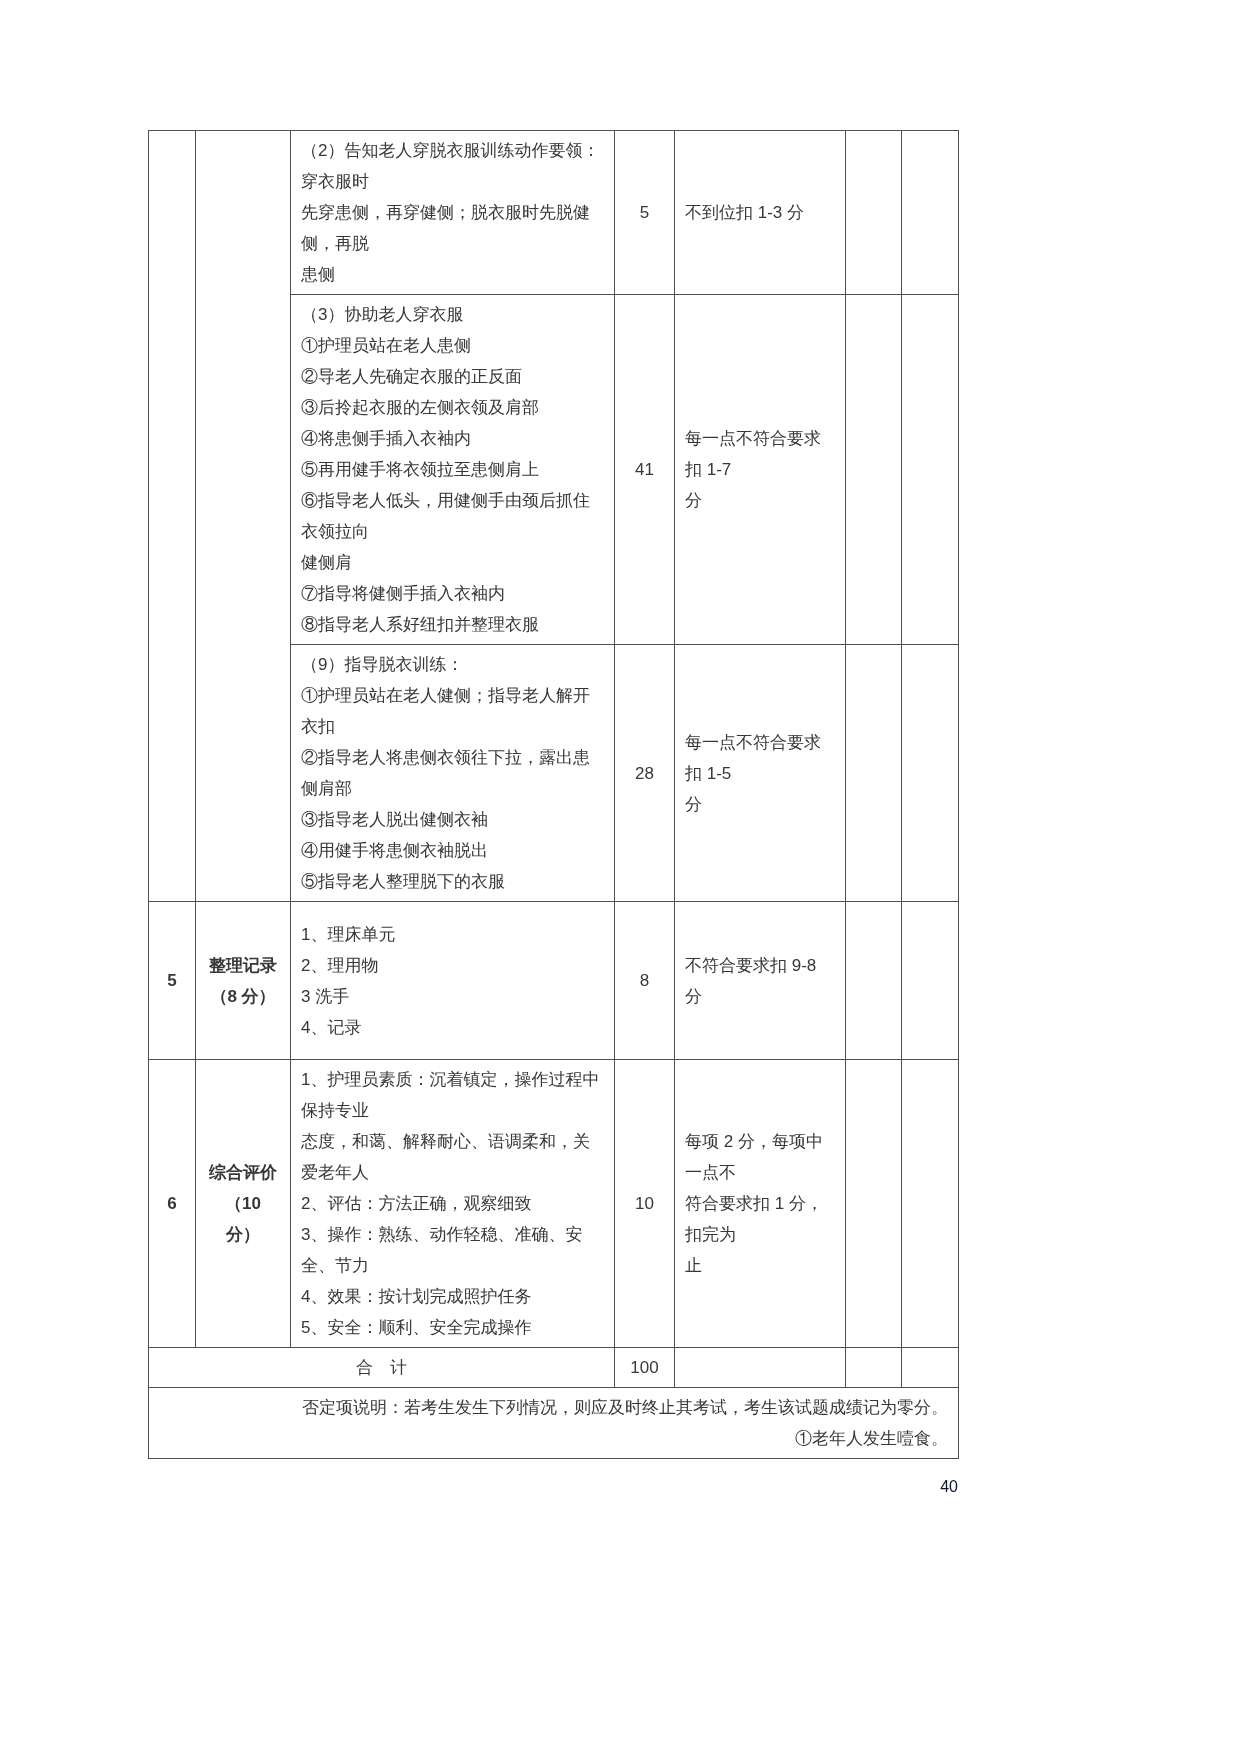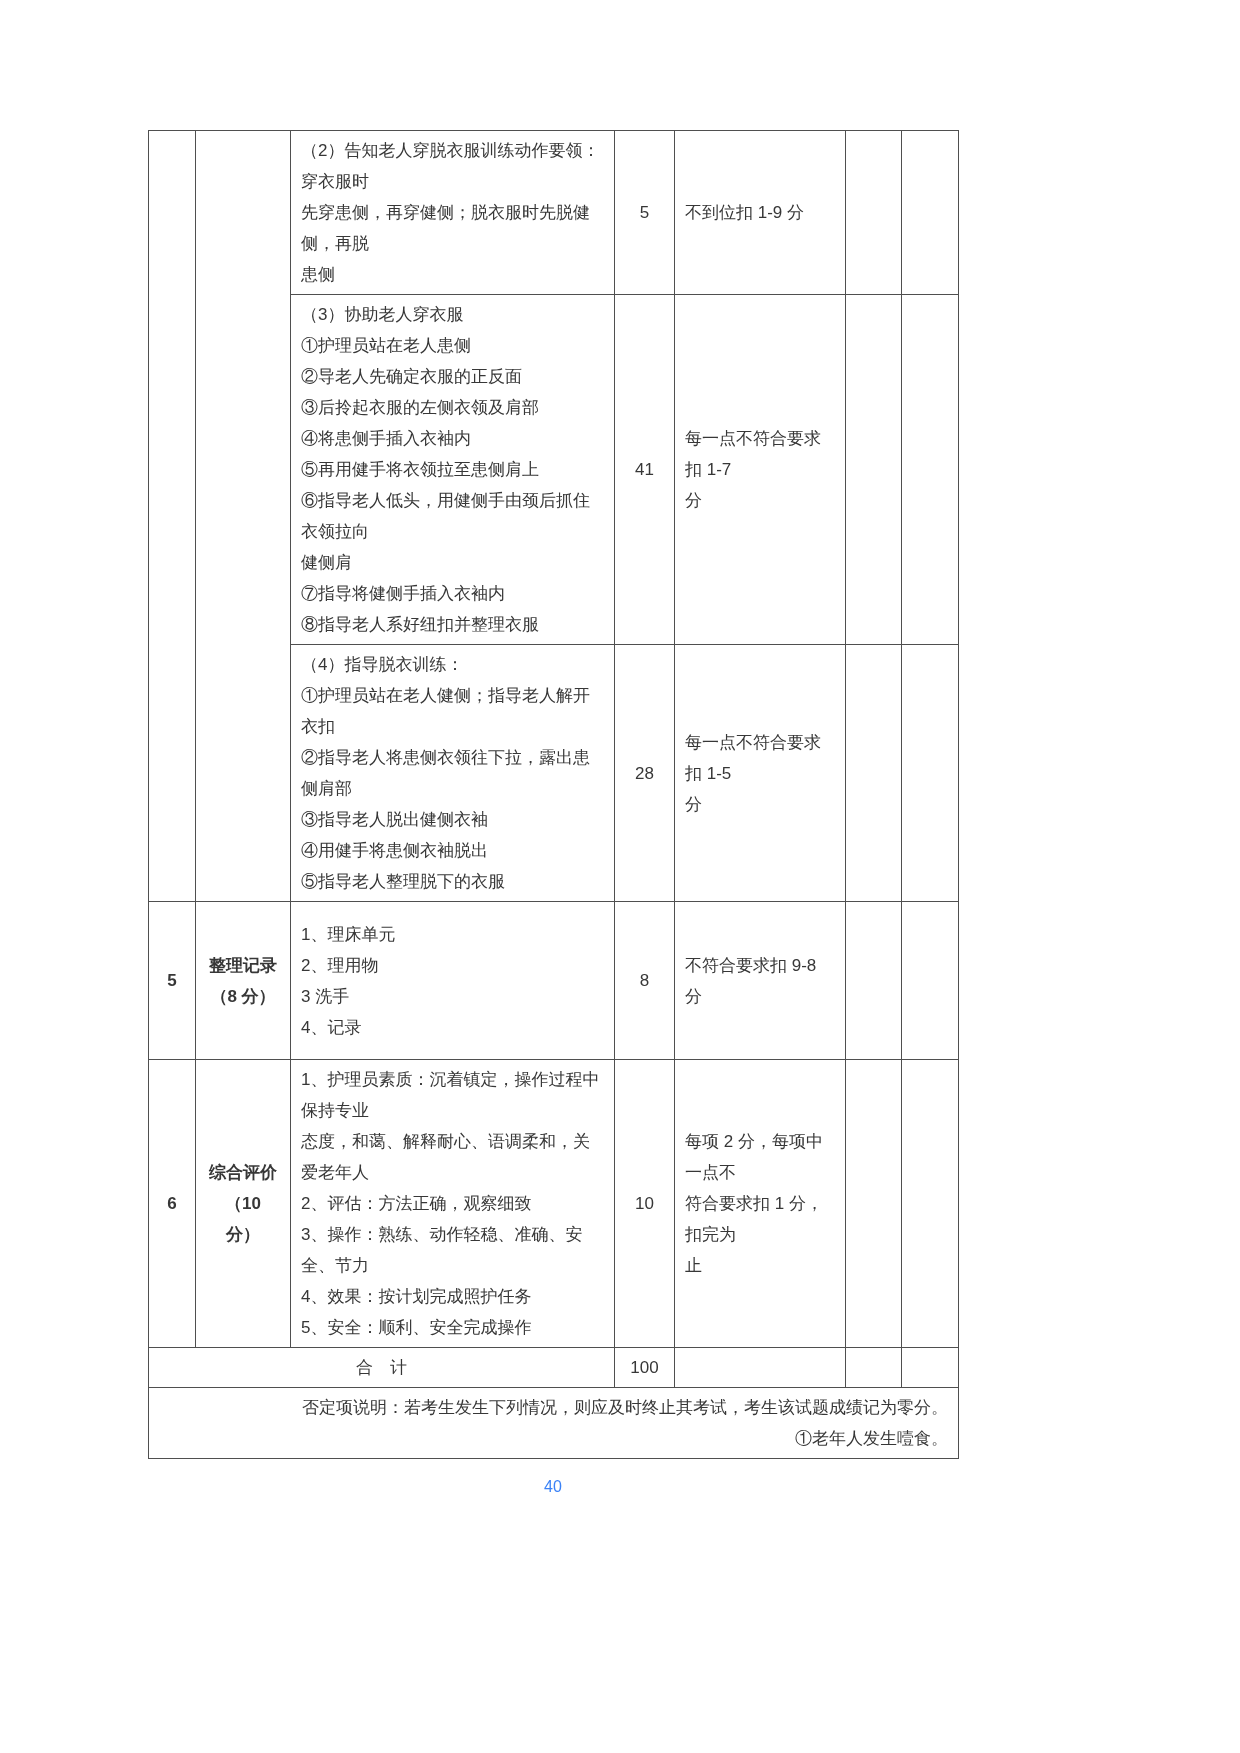--- a/index.html
+++ b/index.html
@@ -43,23 +43,23 @@
   tr.r3 { height: 180px; }
   tr.r4 { height: 158px; }
   tr.r5 { height: 180px; }
   tr.r6 { height: 32px; }
   tr.r7 { height: 62px; }
   .page-number {
     position: absolute;
     left: 148px;
     top: 1478px;
     width: 810px;
-    text-align: center;
+    text-align: right;
     font-size: 16px;
-    color: #3b82f6;
+    color: #0f172a;
   }
 </style>
 </head>
 <body>
 
 <div class="page">
 
   <table class="doc-table">
     <colgroup>
       <col style="width:47px">
@@ -72,21 +72,21 @@
     </colgroup>
 
     <tbody>
         <tr class="r1">
       <td class="no-cell" rowspan="3"></td>
       <td class="item-cell" rowspan="3"></td>
       <td class="content-cell">（2）告知老人穿脱衣服训练动作要领：穿衣服时
 先穿患侧，再穿健侧；脱衣服时先脱健侧，再脱
 患侧</td>
       <td class="score-cell">5</td>
-      <td class="standard-cell">不到位扣 1-9 分</td>
+      <td class="standard-cell">不到位扣 1-3 分</td>
       <td class="blank-cell"></td>
       <td class="blank-cell"></td>
     </tr>
 
     <tr class="r2">
       <td class="content-cell">（3）协助老人穿衣服
 ①护理员站在老人患侧
 ②导老人先确定衣服的正反面
 ③后拎起衣服的左侧衣领及肩部
 ④将患侧手插入衣袖内
@@ -96,21 +96,21 @@
 ⑦指导将健侧手插入衣袖内
 ⑧指导老人系好纽扣并整理衣服</td>
       <td class="score-cell">41</td>
       <td class="standard-cell">每一点不符合要求扣 1-7
 分</td>
       <td class="blank-cell"></td>
       <td class="blank-cell"></td>
     </tr>
 
     <tr class="r3">
-      <td class="content-cell">（4）指导脱衣训练：
+      <td class="content-cell">（9）指导脱衣训练：
 ①护理员站在老人健侧；指导老人解开衣扣
 ②指导老人将患侧衣领往下拉，露出患侧肩部
 ③指导老人脱出健侧衣袖
 ④用健手将患侧衣袖脱出
 ⑤指导老人整理脱下的衣服</td>
       <td class="score-cell">28</td>
       <td class="standard-cell">每一点不符合要求扣 1-5
 分</td>
       <td class="blank-cell"></td>
       <td class="blank-cell"></td>

